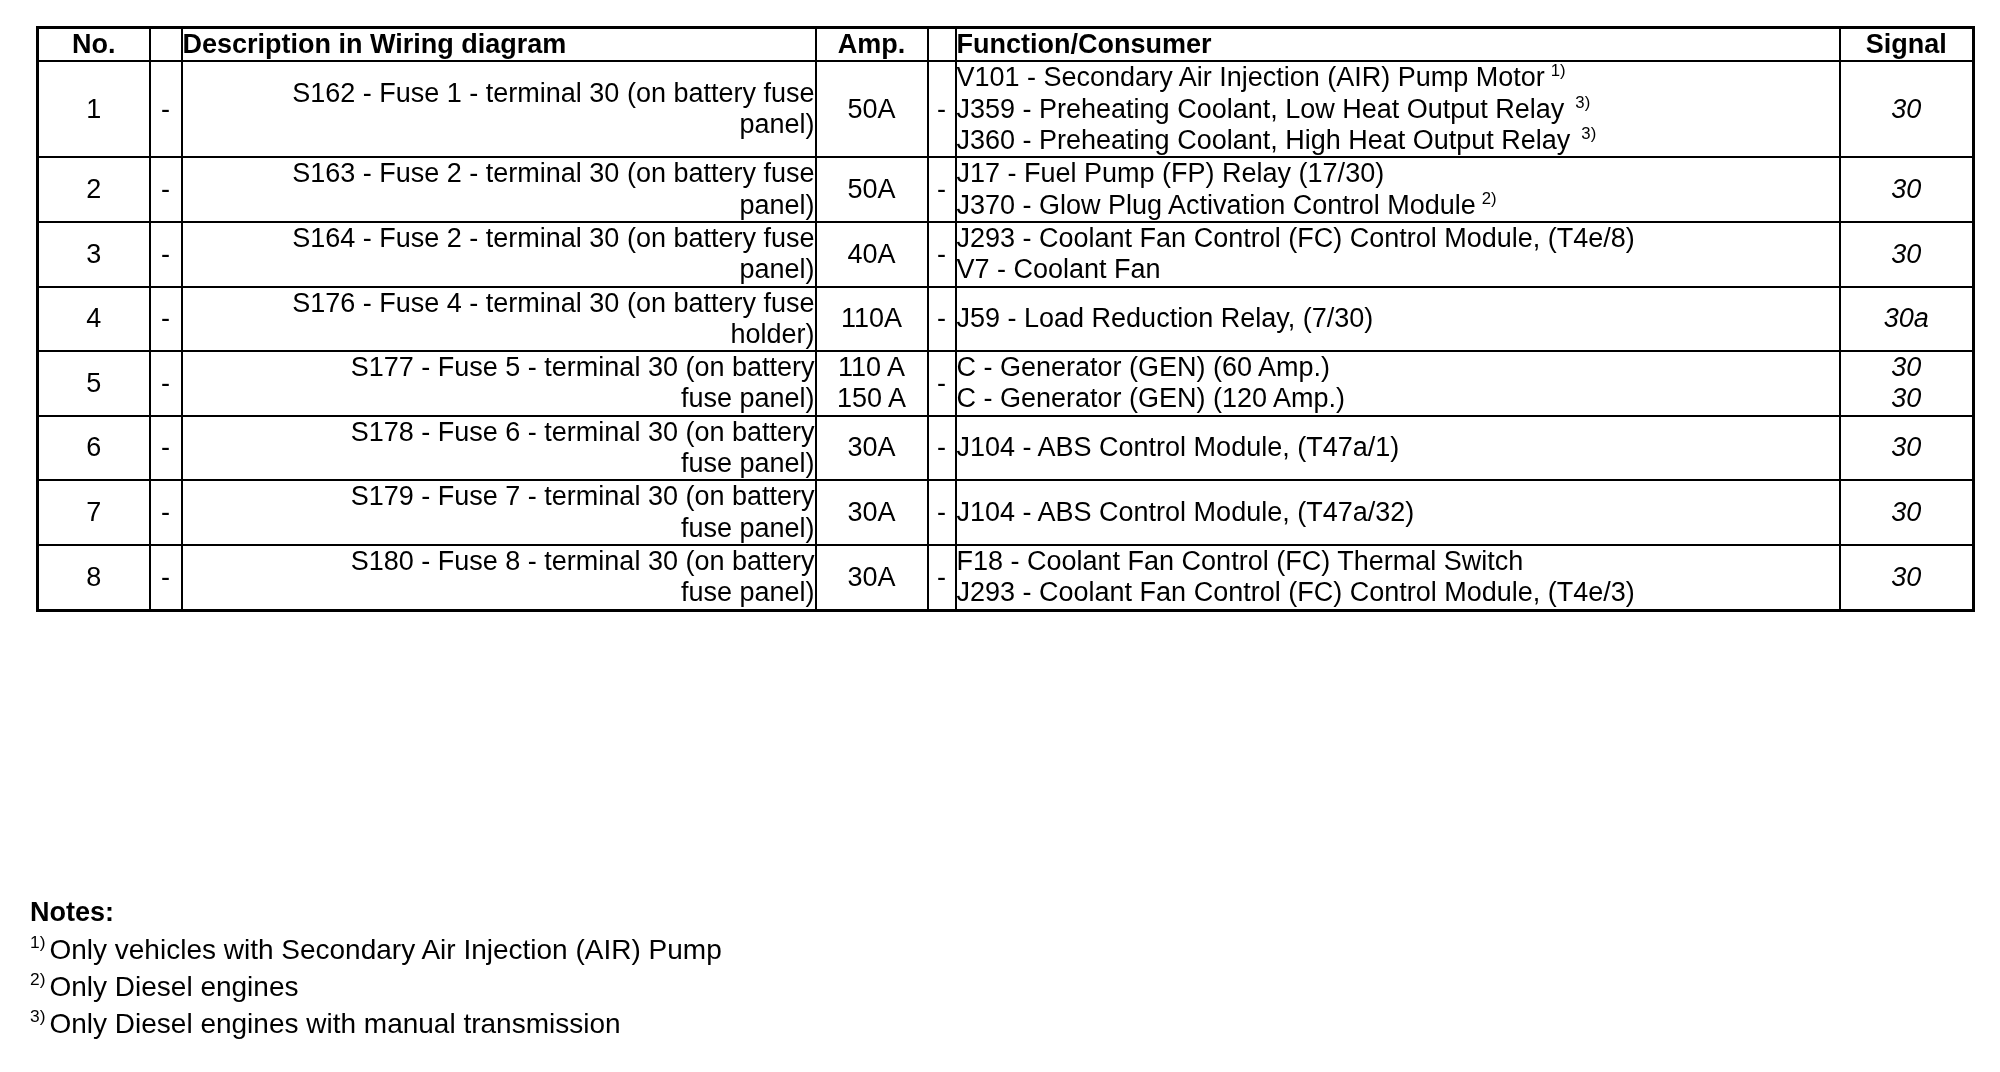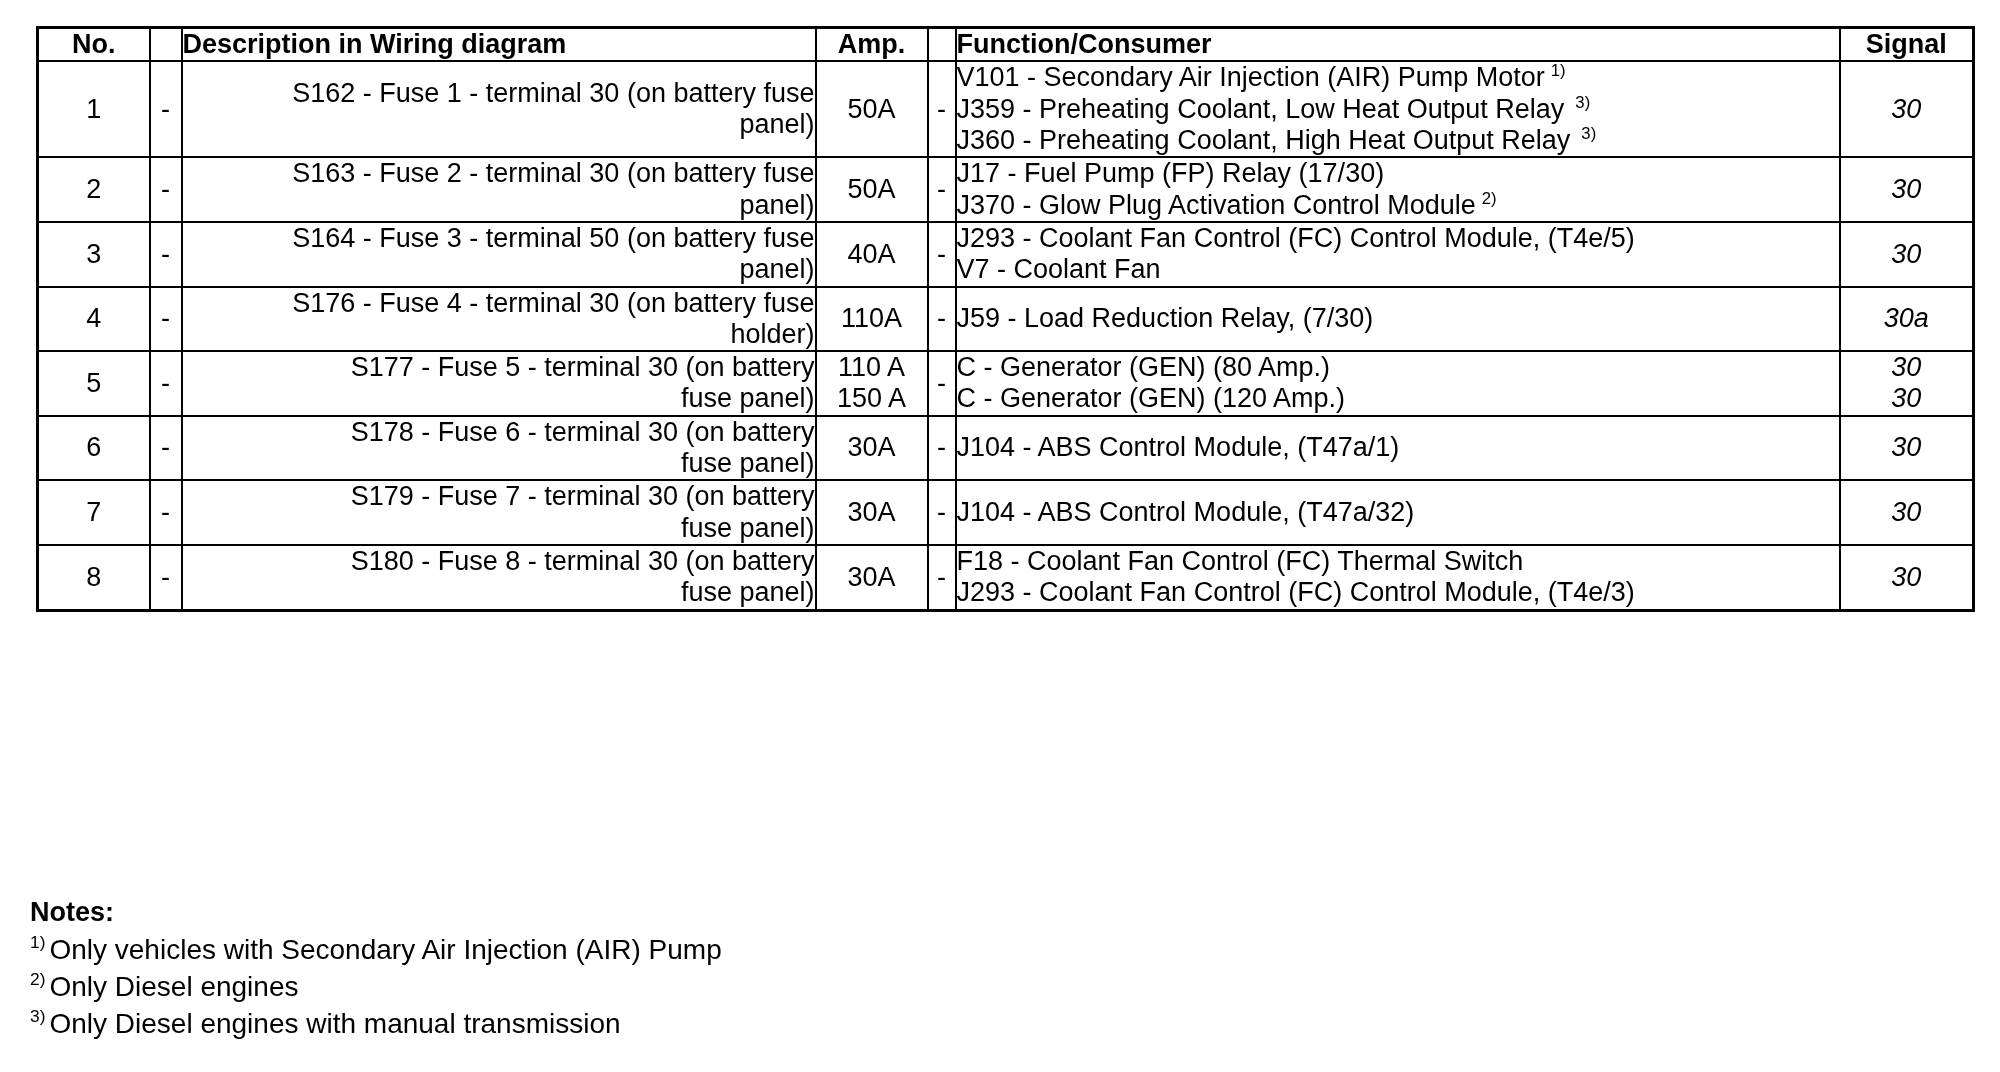--- a/index.html
+++ b/index.html
@@ -213,29 +213,29 @@
               <span class="line"><span>J370 - Glow Plug Activation Control Module</span><sup class="note-ref">2)</sup></span>
             </td>
             <td class="cell-signal">
               <span class="line">30</span>
             </td>
           </tr>
           <tr>
             <td class="cell-no">3</td>
             <td class="cell-dash">-</td>
             <td class="cell-desc">
-              <span class="line">S164 - Fuse 3 - terminal 50 (on battery fuse</span>
+              <span class="line">S164 - Fuse 2 - terminal 30 (on battery fuse</span>
               <span class="line">panel)</span>
             </td>
             <td class="cell-amp">
               <span class="line">40A</span>
             </td>
             <td class="cell-dash">-</td>
             <td class="cell-func">
-              <span class="line"><span>J293 - Coolant Fan Control (FC) Control Module, (T4e/5)</span></span>
+              <span class="line"><span>J293 - Coolant Fan Control (FC) Control Module, (T4e/8)</span></span>
               <span class="line"><span>V7 - Coolant Fan</span></span>
             </td>
             <td class="cell-signal">
               <span class="line">30</span>
             </td>
           </tr>
           <tr>
             <td class="cell-no">4</td>
             <td class="cell-dash">-</td>
             <td class="cell-desc">
@@ -259,21 +259,21 @@
             <td class="cell-desc">
               <span class="line">S177 -  Fuse 5 - terminal 30 (on battery</span>
               <span class="line">fuse panel)</span>
             </td>
             <td class="cell-amp">
               <span class="line">110 A</span>
               <span class="line">150 A</span>
             </td>
             <td class="cell-dash">-</td>
             <td class="cell-func">
-              <span class="line"><span>C - Generator (GEN) (80 Amp.)</span></span>
+              <span class="line"><span>C - Generator (GEN) (60 Amp.)</span></span>
               <span class="line"><span>C - Generator (GEN) (120 Amp.)</span></span>
             </td>
             <td class="cell-signal">
               <span class="line">30</span>
               <span class="line">30</span>
             </td>
           </tr>
           <tr>
             <td class="cell-no">6</td>
             <td class="cell-dash">-</td>

